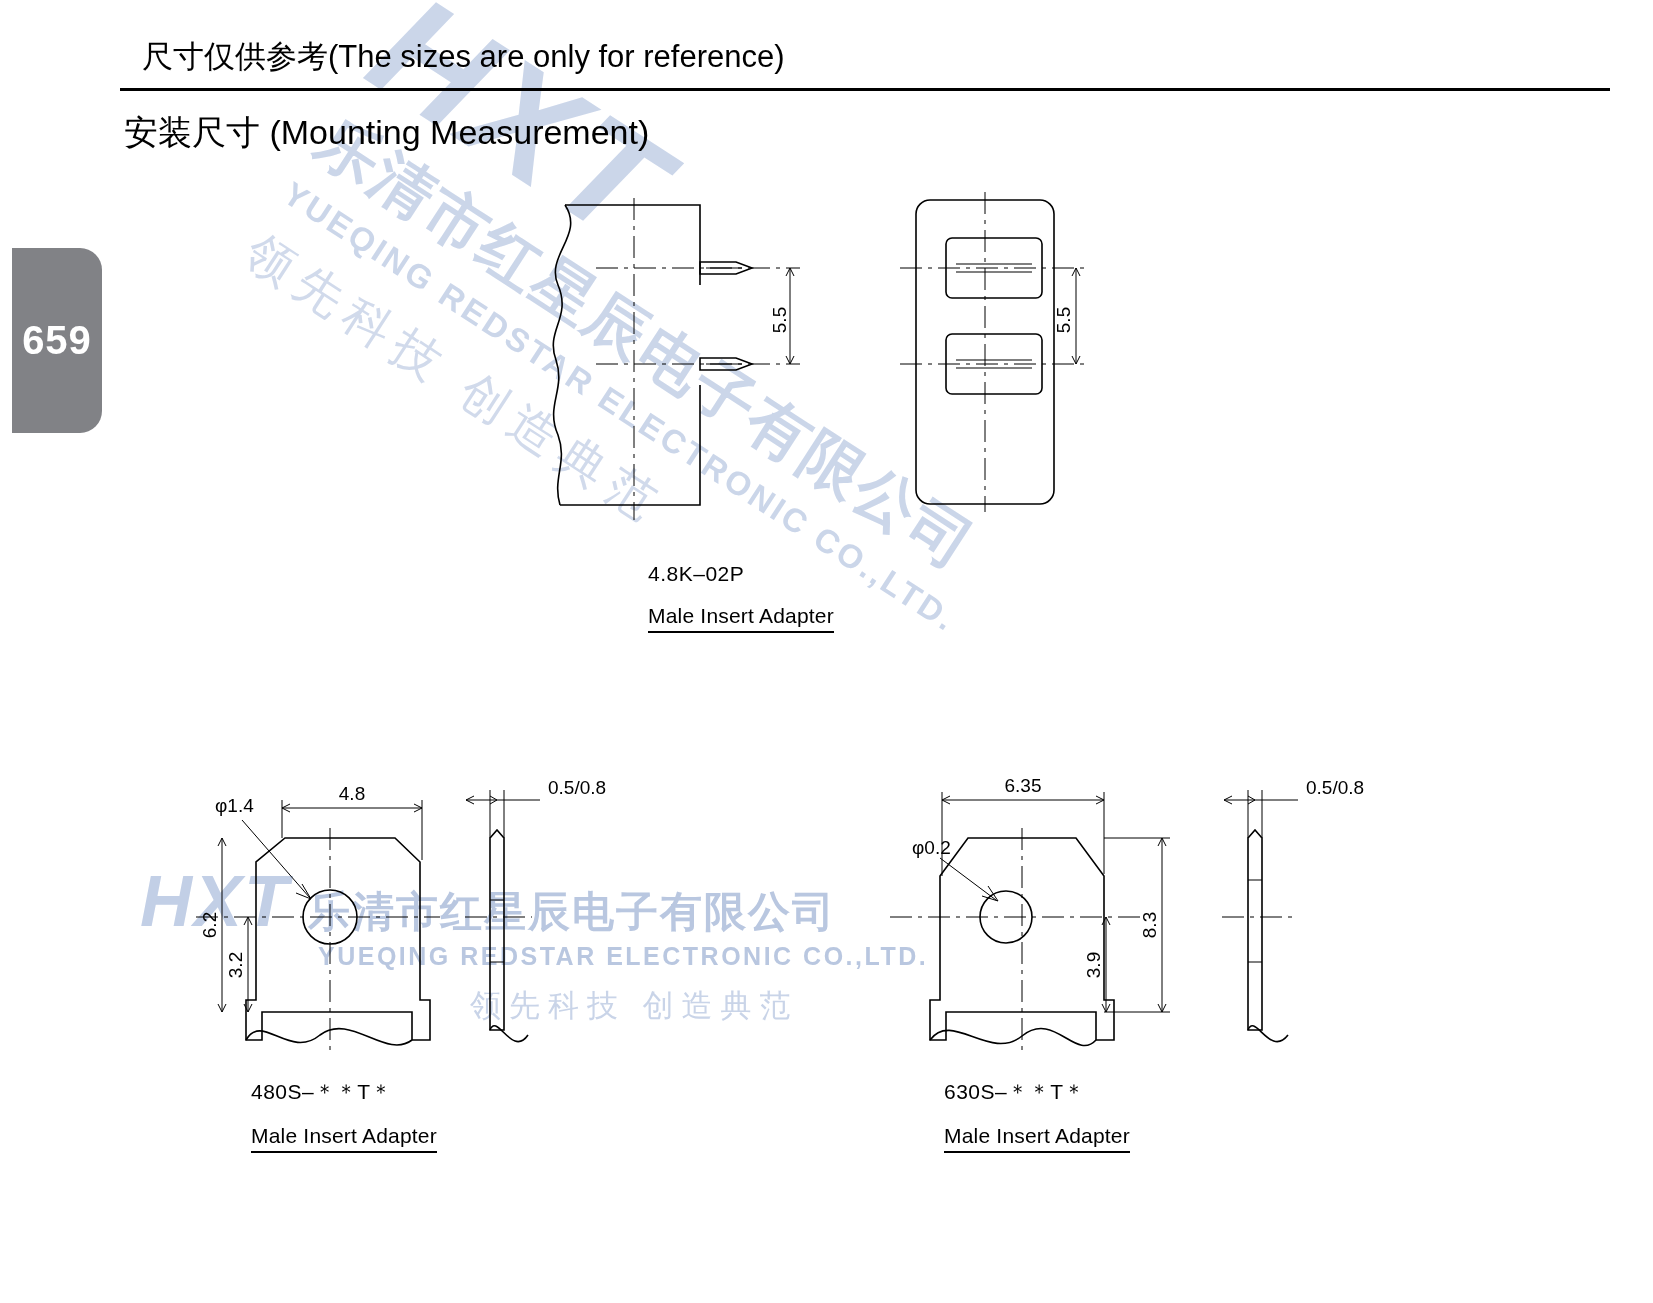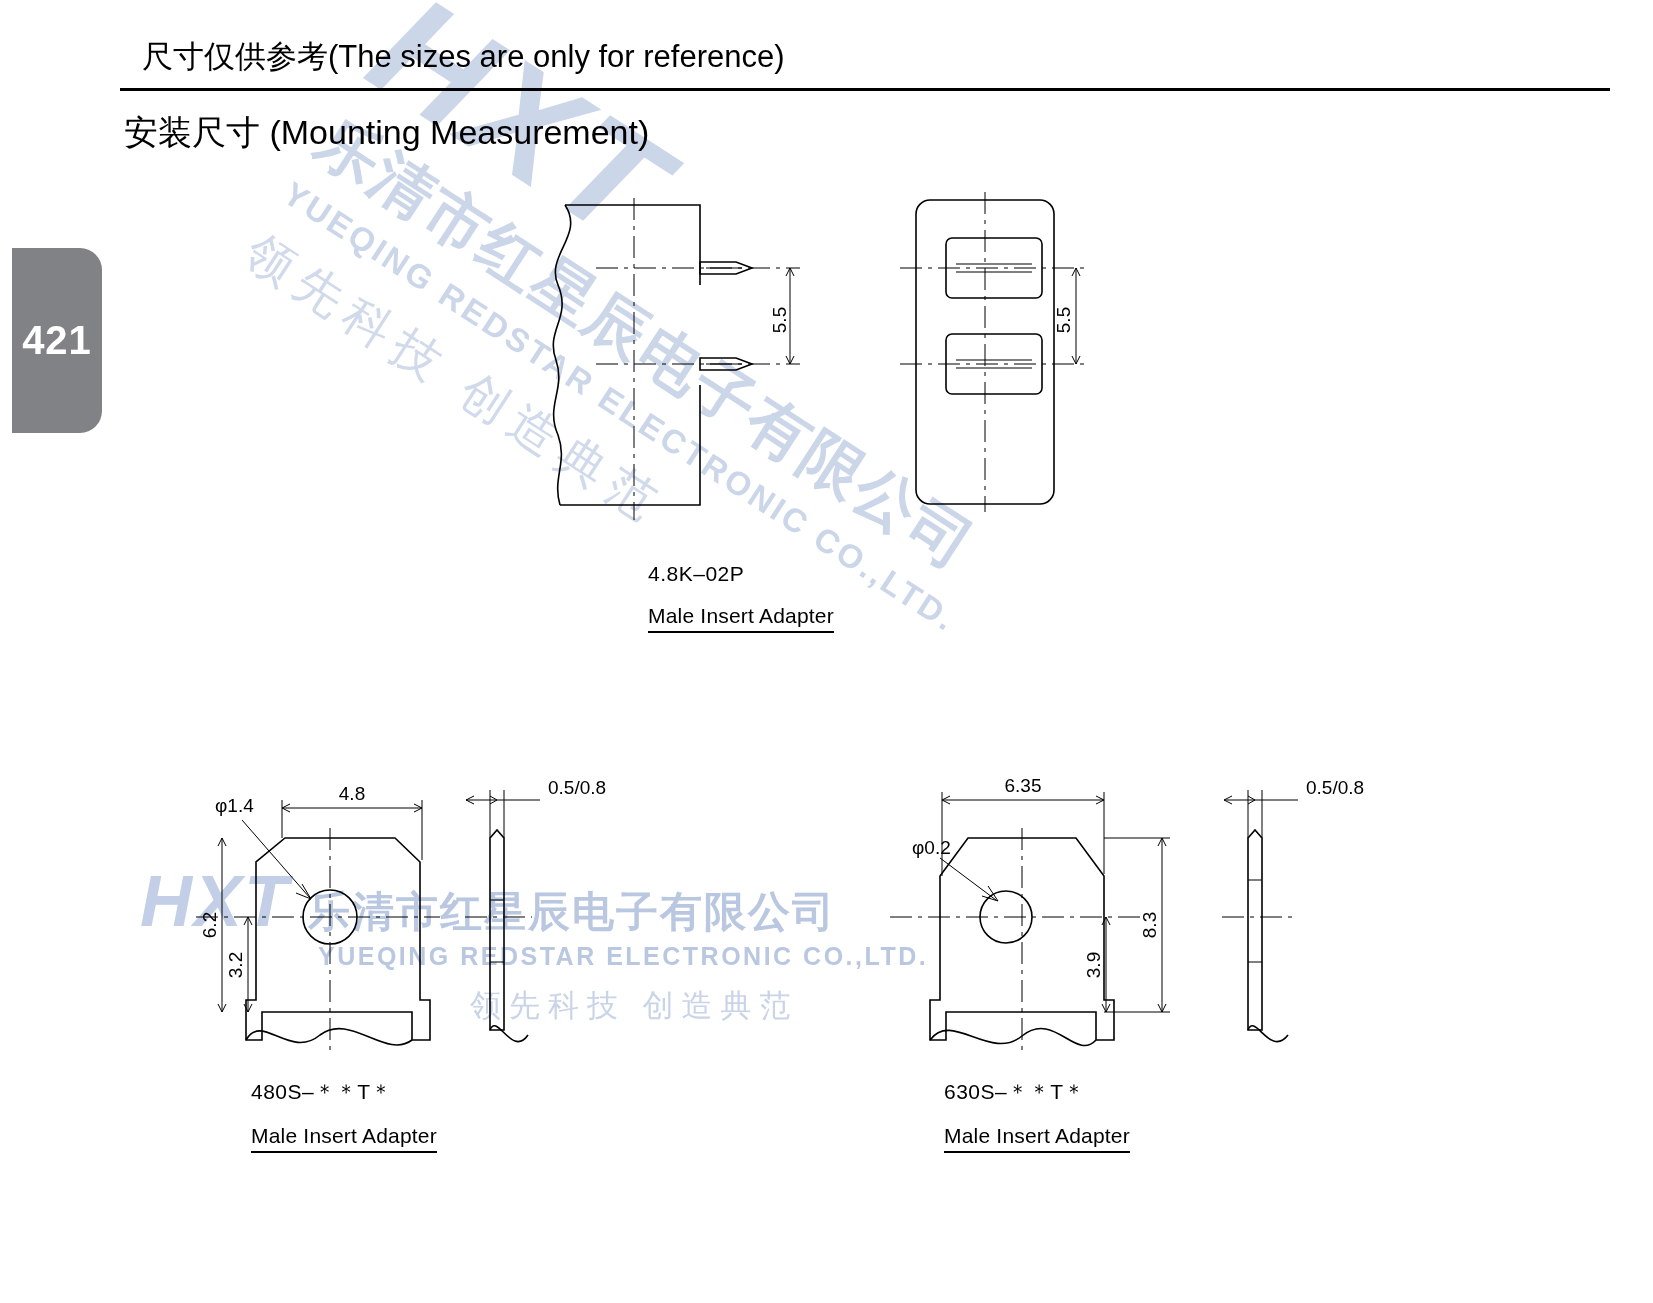--- a/index.html
+++ b/index.html
@@ -196,21 +196,21 @@
 <div class="wm wm-flat">
   <div class="wm-row1">
     <div class="wm-hxt2">HXT</div>
     <div class="wm-cn2">乐清市红星辰电子有限公司</div>
   </div>
   <div class="wm-en2">YUEQING REDSTAR ELECTRONIC CO.,LTD.</div>
   <div class="wm-slogan2">领先科技 创造典范</div>
 </div>
 
 <div class="page-tab">
-  <span>421</span>
+  <span>659</span>
 </div>
 
 <div class="heading1">尺寸仅供参考(The sizes are only for reference)</div>
 <div class="rule"></div>
 <div class="heading2">安装尺寸 (Mounting Measurement)</div>
 
 <svg class="drawing" viewBox="0 0 1653 1303">
 
   <g>
 

